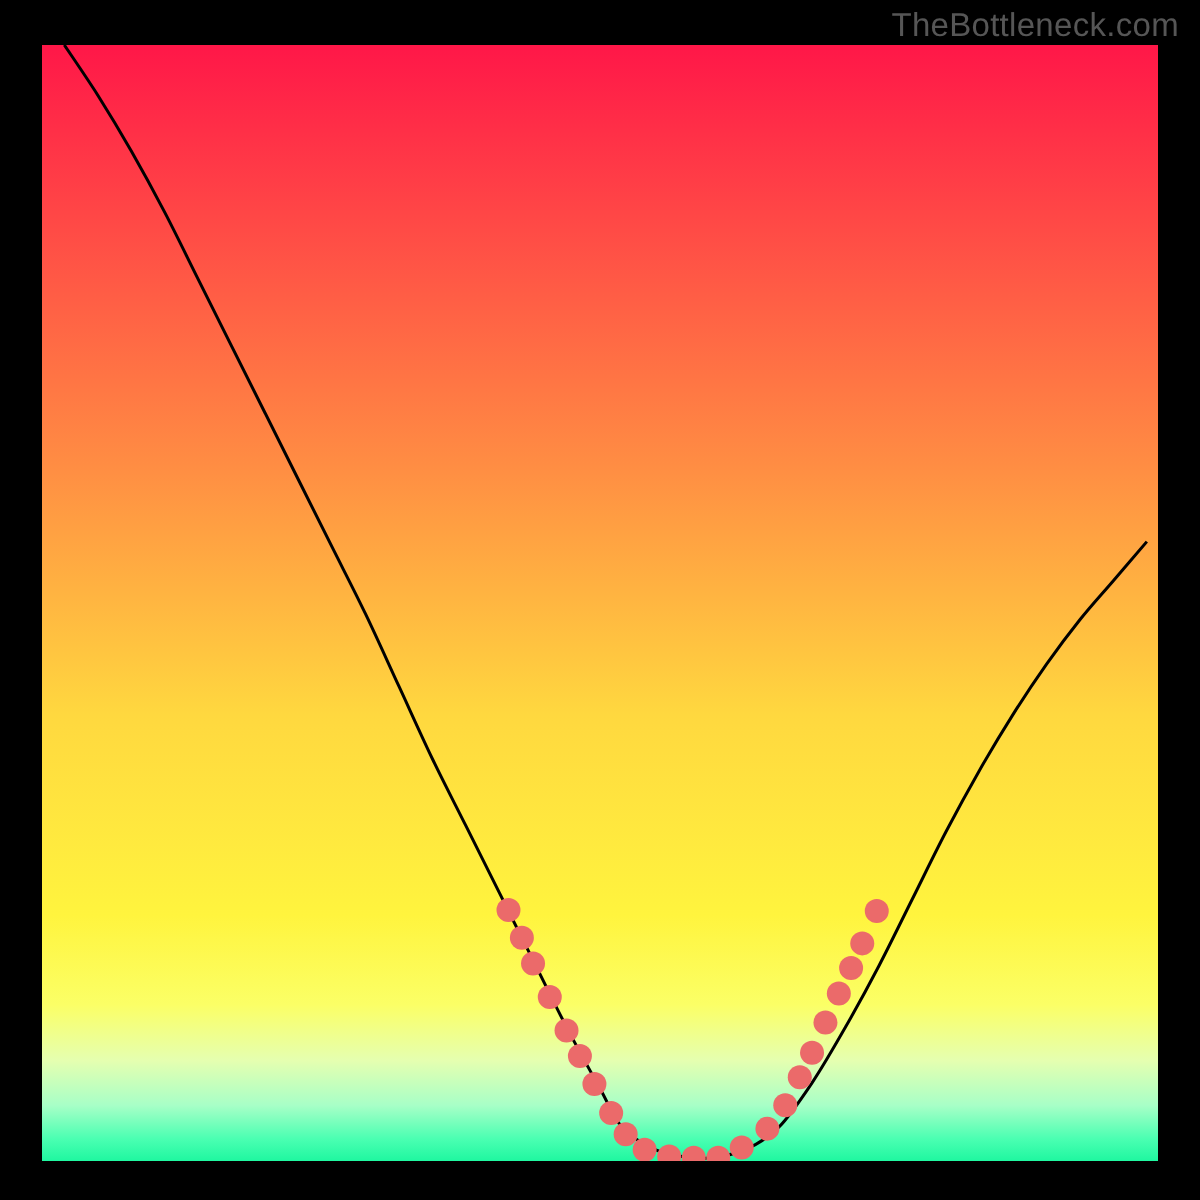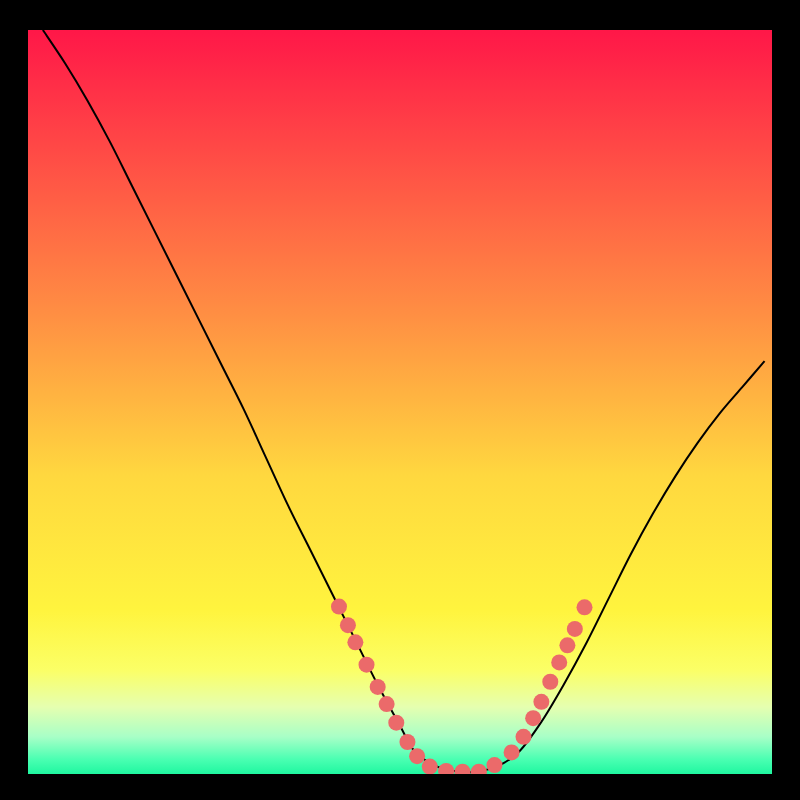--- a/index.html
+++ b/index.html
@@ -41,20 +41,21 @@
     position: absolute;
     left: 0; top: 0;
     width: 100%; height: 100%;
     pointer-events: none;
   }
 </style>
 </head>
 <body>
 
 <div class="stage">
+  <div class="attribution">TheBottleneck.com</div>
   <div class="plot">
     <svg class="grad" viewBox="0 0 744 744" preserveAspectRatio="none">
       <defs>
         <linearGradient id="bg-grad" x1="0" y1="0" x2="0" y2="1">
             <stop offset="0%" stop-color="#ff1748"></stop>
             <stop offset="38%" stop-color="#ff8e43"></stop>
             <stop offset="60%" stop-color="#ffd83f"></stop>
             <stop offset="78%" stop-color="#fff43e"></stop>
             <stop offset="86%" stop-color="#fbff66"></stop>
             <stop offset="91%" stop-color="#e5ffb0"></stop>

